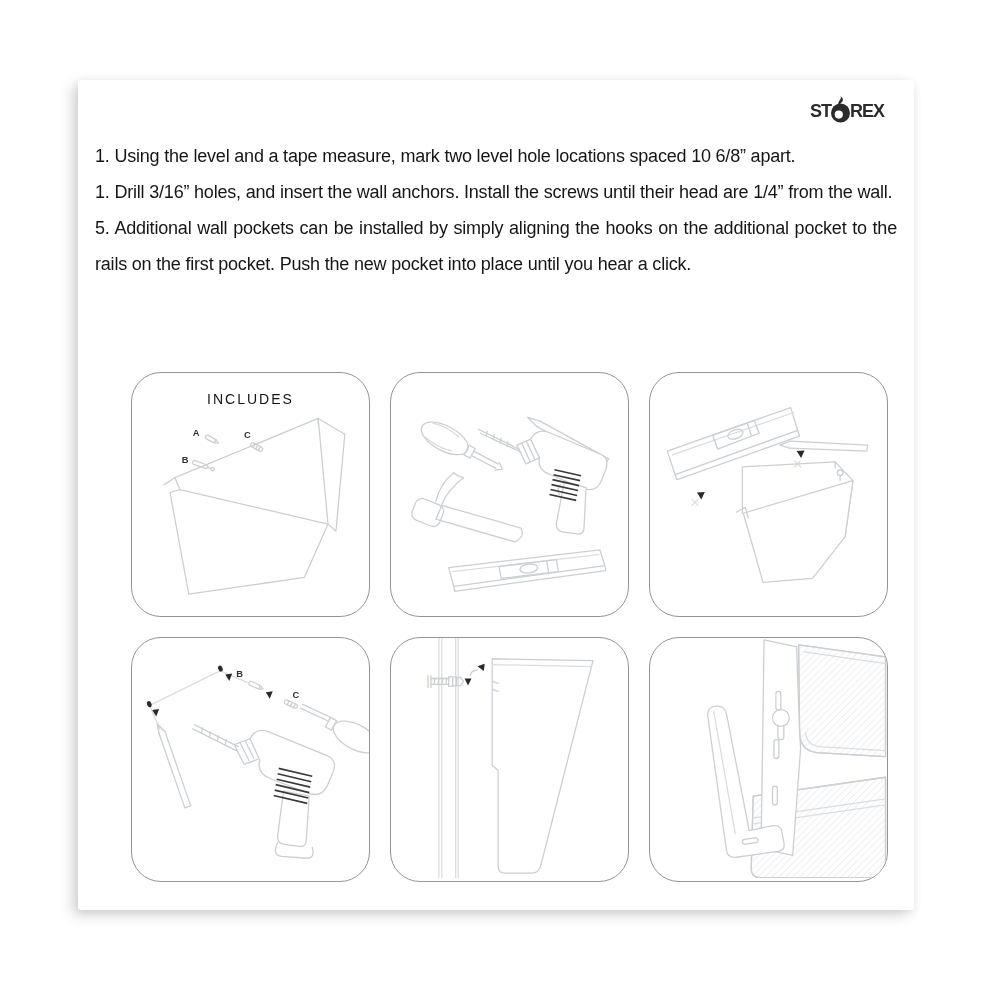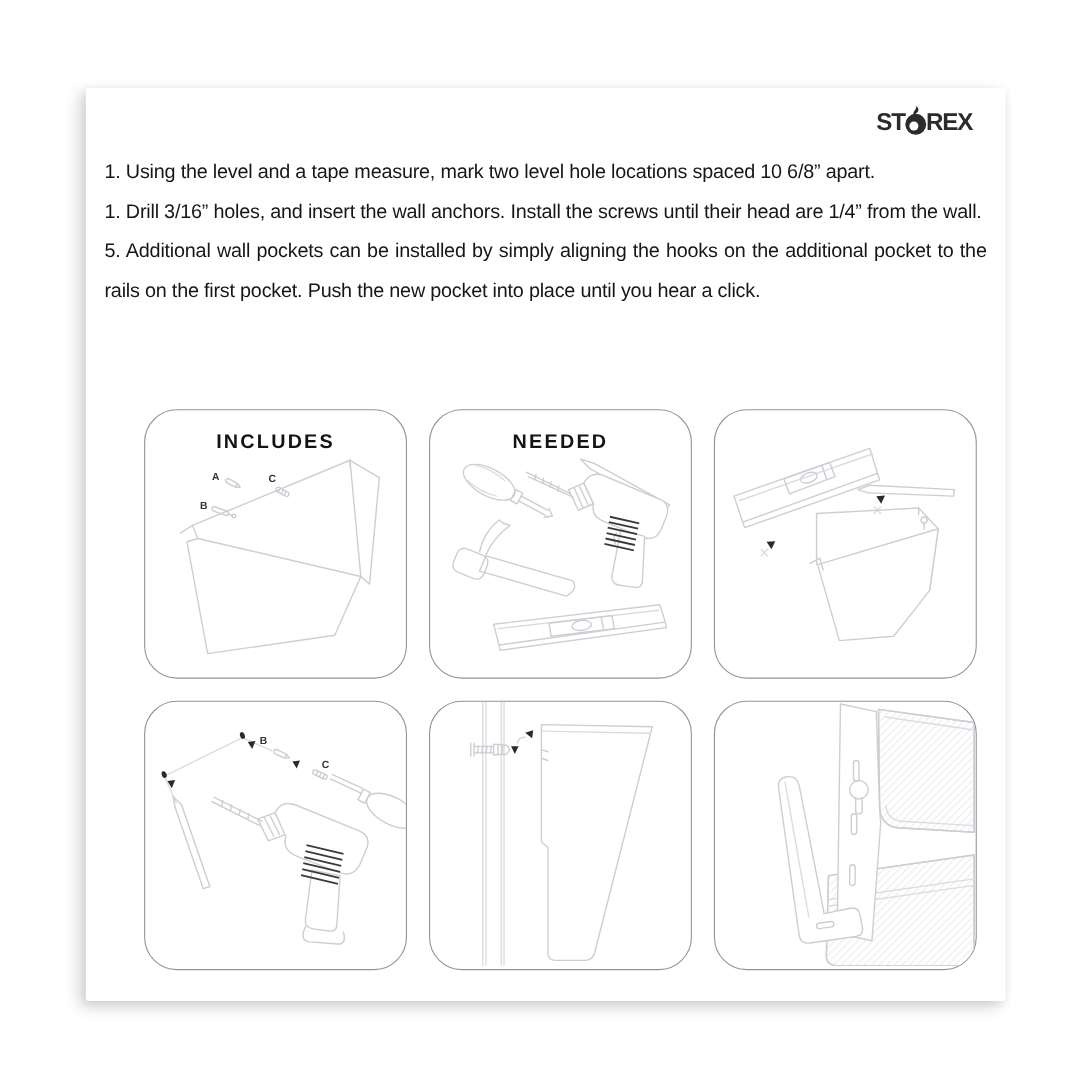--- a/index.html
+++ b/index.html
@@ -14,42 +14,42 @@
     box-shadow:-6px 5px 14px rgba(0,0,0,0.16), 0 2px 8px rgba(0,0,0,0.07);
   }
   .title{
     position:absolute;left:32px;top:14px;
     font-size:27px;font-weight:bold;letter-spacing:0.5px;color:#111;
     white-space:nowrap;
   }
   .logo{
     position:absolute;right:30px;top:17px;height:28px;
     display:flex;align-items:center;color:#2b2b2b;
-    font-size:22px;font-weight:bold;letter-spacing:-1px;
+    font-size:18px;font-weight:bold;letter-spacing:-1px;
   }
   .logo svg{margin:0 -2px 2px -2px;}
   .instructions{
     position:absolute;left:17px;right:17px;top:58px;
     font-size:18px;line-height:36px;color:#161616;
     letter-spacing:-0.2px;text-align:justify;
   }
   .instructions p{margin:0;}
   .grid{
     position:absolute;left:53px;top:292px;
     display:grid;grid-template-columns:repeat(3,237px);grid-template-rows:243px 243px;
     column-gap:22px;row-gap:22px;
   }
   .panel{
     position:relative;width:237px;height:243px;
     border:1.6px solid #90959b;border-radius:30px;
     background:#fff;overflow:hidden;
   }
   .panel-title{
     position:absolute;left:0;right:0;top:18px;z-index:2;
-    text-align:center;font-size:18px;font-weight:bold;letter-spacing:2px;color:#141414;
+    text-align:center;font-size:14px;font-weight:normal;letter-spacing:2px;color:#141414;
   }
   .panel svg{position:absolute;left:0;top:0;width:237px;height:240px;}
   .art{stroke:#cbcfd4;fill:none;stroke-width:1.3;stroke-linecap:round;stroke-linejoin:round;}
   .artf{fill:#ffffff;}
   .dark{fill:#2a2a2a;stroke:none;}
   .vent{stroke:#3a3a3a;stroke-width:1.7;fill:none;}
   .plabel{font-size:9.5px;font-weight:bold;fill:#333;stroke:none;font-family:"Liberation Sans",sans-serif;}
   .faint{stroke:#dadde0;}
 </style>
 </head>
@@ -103,21 +103,20 @@
           <path d="M187,46 L187,52"></path>
           <path class="artf" d="M37,121 L47,118 L197,153 L173,207 L56,224 Z"></path>
         </g>
         <text class="plabel" x="60" y="64">A</text>
         <text class="plabel" x="112" y="66">C</text>
         <text class="plabel" x="49" y="91">B</text>
       </svg>
     </div>
 
     <div class="panel">
-      <div class="panel-title">NEEDED</div>
       <svg viewBox="0 0 237 243">
         <g class="art">
 
           <g transform="rotate(28 60 70)">
             <ellipse cx="52" cy="70" rx="26" ry="12.5"></ellipse>
             <path d="M34,62 Q48,58 64,62 M34,78 Q48,82 64,78" class="faint"></path>
             <rect x="77" y="64.5" width="7" height="11"></rect>
             <line x1="84" y1="67.5" x2="112" y2="67.5"></line>
               <line x1="84" y1="72.5" x2="112" y2="72.5"></line>
             <path d="M112,65.5 L118,70 L112,74.5"></path>

